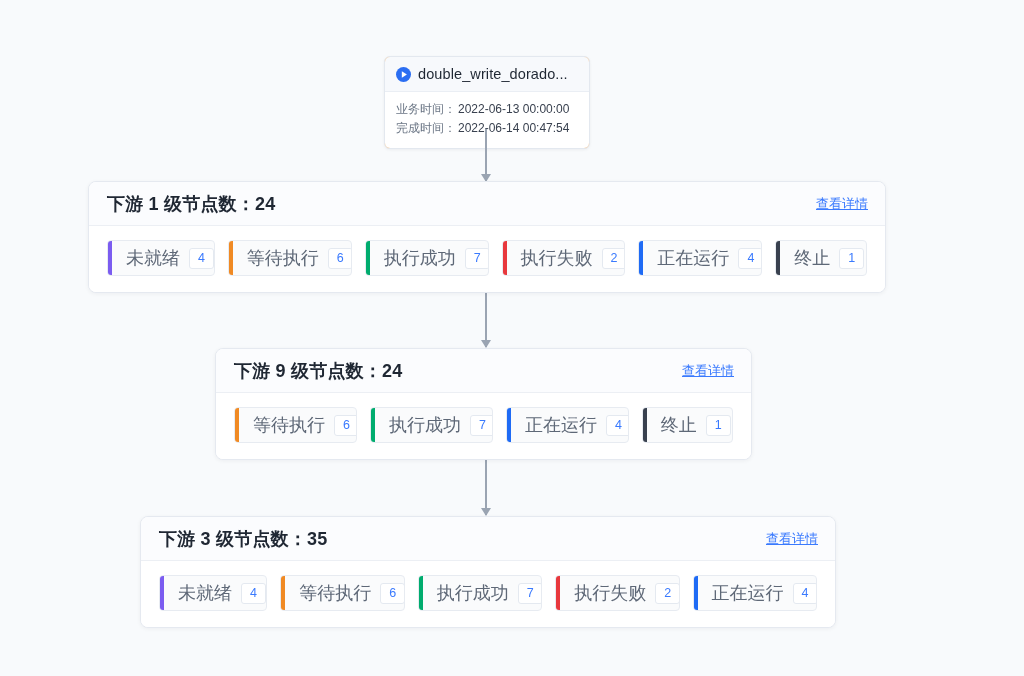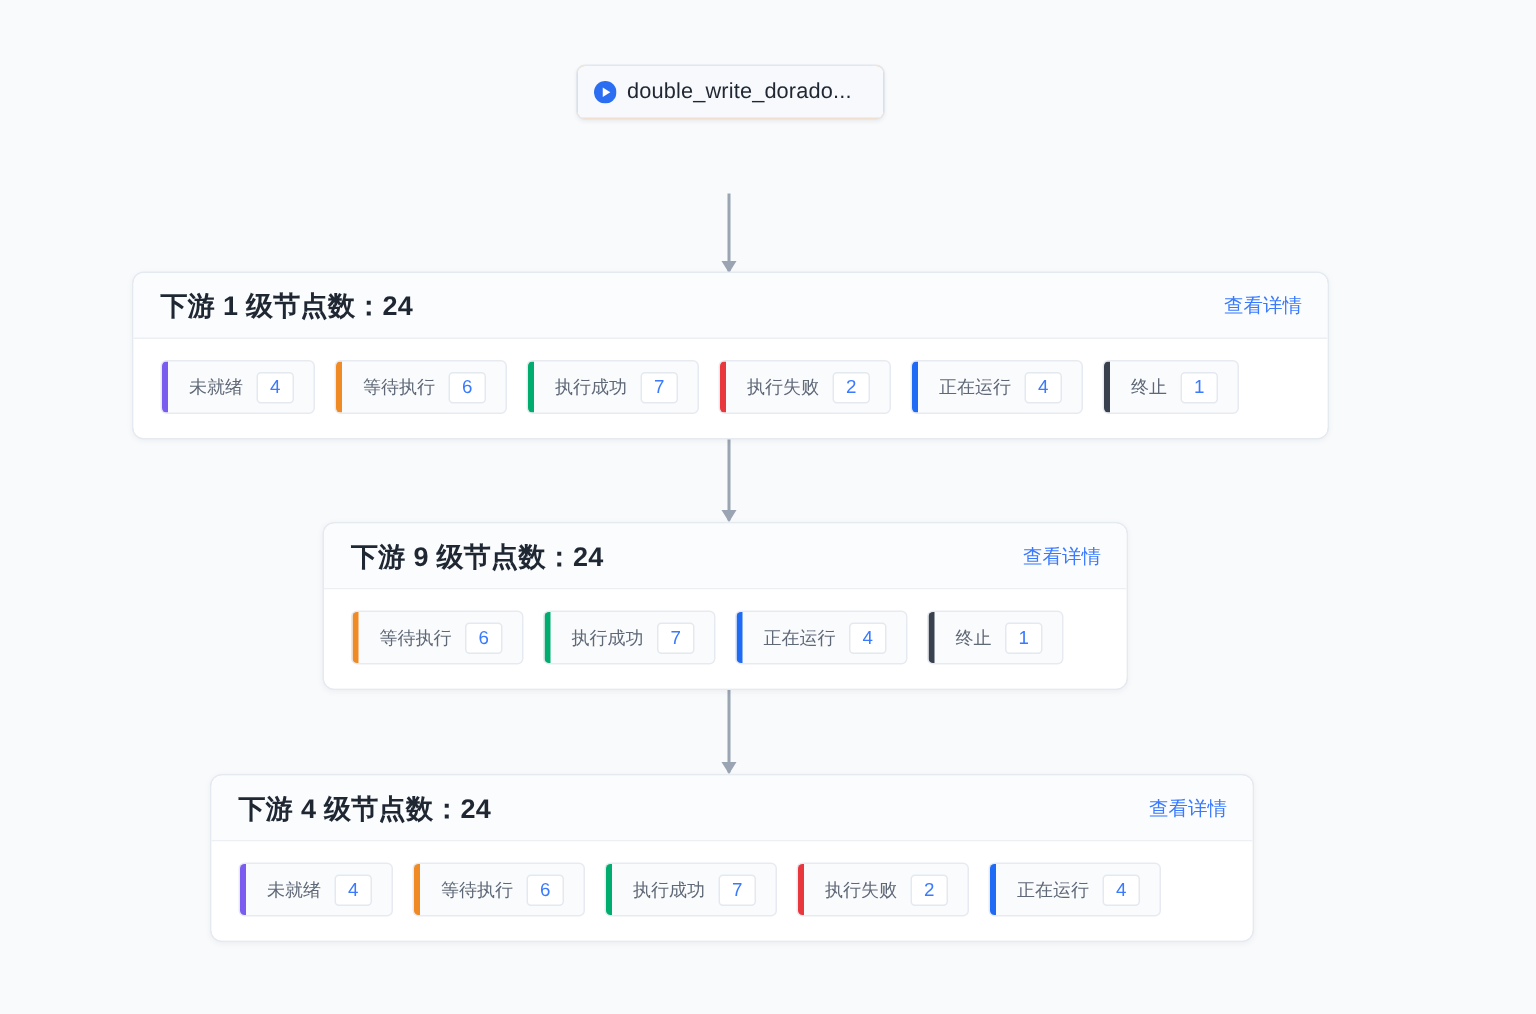--- a/index.html
+++ b/index.html
@@ -18,21 +18,21 @@
   .canvas {
     position: relative;
     width: 1024px;
     height: 676px;
   }
 
   
   .job-card {
     position: absolute;
     left: 384px;
-    top: 43px;
+    top: 56px;
     width: 204px;
     background: #fdba74;
     border: 1px solid #e3e8ef;
     border-radius: 6px;
     box-shadow: 0 1px 3px rgba(16, 24, 40, 0.06);
     overflow: hidden;
   }
   .job-card-head {
     display: flex;
     align-items: center;
@@ -110,20 +110,21 @@
   .level-title {
     font-size: 18px;
     font-weight: bold;
     color: #1f2733;
     letter-spacing: .2px;
     white-space: nowrap;
   }
   .level-detail-link {
     font-size: 13px;
     color: #3a7afe;
+    text-decoration: underline;
     cursor: pointer;
     white-space: nowrap;
   }
   .level-body {
     display: flex;
     align-items: center;
     gap: 13px;
     padding: 14px 18px 16px 18px;
     background: #ffffff;
   }
@@ -138,21 +139,21 @@
     border-radius: 4px;
     overflow: hidden;
     cursor: pointer;
   }
   .chip-bar {
     flex: 0 0 auto;
     width: 4px;
     align-self: stretch;
   }
   .chip-label {
-    font-size: 12px;
+    font-size: 18px;
     color: #5e6877;
     padding: 0 9px 0 14px;
     white-space: nowrap;
   }
   .chip-count {
     min-width: 13px;
     height: 19px;
     line-height: 18px;
     padding: 0 5px;
     margin-right: 13px;
@@ -170,20 +171,30 @@
 <div class="canvas">
 
   <div class="job-card">
     <div class="job-card-head">
       <svg class="play-icon" viewBox="0 0 16 16">
         <circle cx="8" cy="8" r="8" fill="#2b6ef2"></circle>
         <polygon points="6.2,4.6 11.6,8 6.2,11.4" fill="#ffffff"></polygon>
       </svg>
       <span class="job-title">double_write_dorado...</span>
     </div>
+    <div class="job-card-body">
+      <div class="job-row">
+        <span class="k">业务时间：</span>
+        <span class="v">2022-06-13 00:00:00</span>
+      </div>
+      <div class="job-row">
+        <span class="k">完成时间：</span>
+        <span class="v">2022-06-14 00:47:54</span>
+      </div>
+    </div>
   </div>
 
   <div class="connector" style="left:485px; top:129px; height:52px;"></div>
   <div class="connector" style="left:485px; top:292px; height:55px;"></div>
   <div class="connector" style="left:485px; top:459px; height:56px;"></div>
 
   <div class="level-card" style="left:88px; top:181px; width:796px;">
     <div class="level-head">
       <span class="level-title">下游 1 级节点数：24</span>
       <span class="level-detail-link">查看详情</span>
@@ -246,21 +257,21 @@
       <div class="chip">
         <span class="chip-bar" style="background:#39414f"></span>
         <span class="chip-label">终止</span>
         <span class="chip-count">1</span>
       </div>
     </div>
   </div>
 
   <div class="level-card" style="left:140px; top:516px; width:694px;">
     <div class="level-head">
-      <span class="level-title">下游 4 级节点数：24</span>
+      <span class="level-title">下游 3 级节点数：35</span>
       <span class="level-detail-link">查看详情</span>
     </div>
     <div class="level-body">
       <div class="chip">
         <span class="chip-bar" style="background:#7b5cf0"></span>
         <span class="chip-label">未就绪</span>
         <span class="chip-count">4</span>
       </div>
       <div class="chip">
         <span class="chip-bar" style="background:#f08a24"></span>

